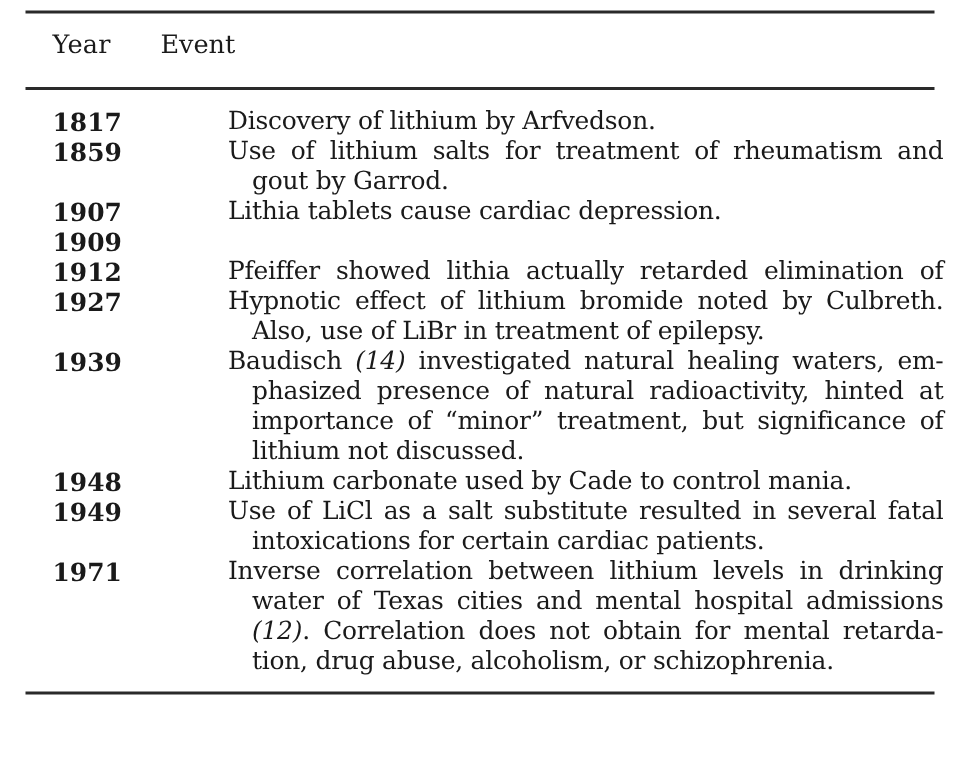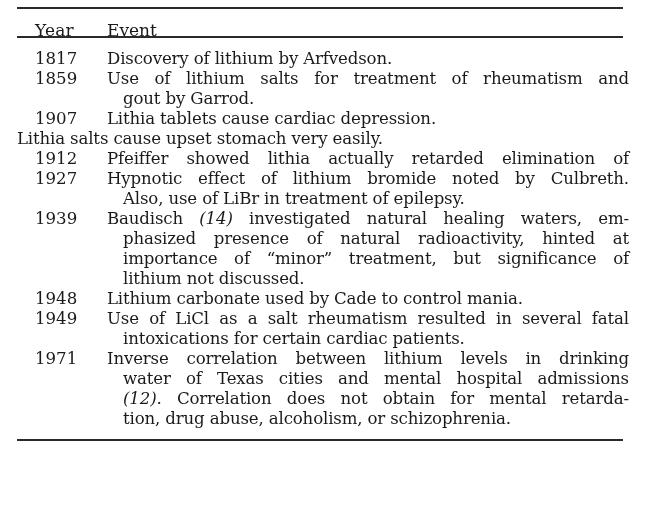--- a/index.html
+++ b/index.html
@@ -7,46 +7,46 @@
     width: 650px; height: 522px; position: relative; overflow: hidden;
     font-family: "DejaVu Serif", "Liberation Serif", serif;
     color: #1a1a1a;
   }
   .table-wrap {
     position: absolute; left: 17px; top: 7px; width: 606px;
   }
   .rule { height: 2px; background: #2a2a2a; }
   .rule.top { margin-top: 0; }
   .header {
-    position: relative; height: 27px;
+    position: relative; height: 49px;
   }
   .header .h-year {
     position: absolute; left: 18px; top: 11px;
     font-size: 17px; letter-spacing: 0.2px;
   }
   .header .h-event {
     position: absolute; left: 90px; right: 0; top: 11px; text-align: left;
     font-size: 17px;
   }
   .body { padding-top: 11px; padding-bottom: 10px; }
   .row {
     display: flex; font-size: 16.6px; line-height: 20px;
     margin-bottom: 0px;
   }
   .row .year {
-    width: 90px; flex: 0 0 90px; padding-left: 18px; box-sizing: border-box;
+    width: 90px; flex: 0 0 90px; padding-left: 18px; box-sizing: border-box; font-weight: bold;
   }
   .row .event {
     flex: 0 0 502px; width: 502px;
     text-align: justify;
     padding-left: 20px; text-indent: -20px;
     letter-spacing: -0.15px;
   }
   .event i { font-style: italic; }
-  .line { display: block; white-space: nowrap; }
+  .line { display: block; white-space: nowrap; margin-left: 45px; }
   .line.cont { padding-left: 16px; }
   .line.just { text-align: justify; text-align-last: justify; white-space: normal; }
 </style>
 </head>
 <body>
 
 <div class="table-wrap">
   <div class="rule top"></div>
   <div class="header">
     <span class="h-year">Year</span>
@@ -67,23 +67,21 @@
           <span class="line cont">gout by Garrod.</span>
         </div>
       </div>
       <div class="row">
         <div class="year">1907</div>
         <div class="event">
           <span class="line">Lithia tablets cause cardiac depression.</span>
         </div>
       </div>
       <div class="row">
-        <div class="event">
-          <span class="line">Lithia salts cause upset stomach very easily.</span>
-        </div>
+        <div class="year">1909</div>
       </div>
       <div class="row">
         <div class="year">1912</div>
         <div class="event">
           <span class="line just">Pfeiffer showed lithia actually retarded elimination of</span>
         </div>
       </div>
       <div class="row">
         <div class="year">1927</div>
         <div class="event">
@@ -102,21 +100,21 @@
       </div>
       <div class="row">
         <div class="year">1948</div>
         <div class="event">
           <span class="line">Lithium carbonate used by Cade to control mania.</span>
         </div>
       </div>
       <div class="row">
         <div class="year">1949</div>
         <div class="event">
-          <span class="line just">Use of LiCl as a salt rheumatism resulted in several fatal</span>
+          <span class="line just">Use of LiCl as a salt substitute resulted in several fatal</span>
           <span class="line cont">intoxications for certain cardiac patients.</span>
         </div>
       </div>
       <div class="row">
         <div class="year">1971</div>
         <div class="event">
           <span class="line just">Inverse correlation between lithium levels in drinking</span>
           <span class="line cont just">water of Texas cities and mental hospital admissions</span>
           <span class="line cont just"><i>(12)</i>. Correlation does not obtain for mental retarda-</span>
           <span class="line cont">tion, drug abuse, alcoholism, or schizophrenia.</span>

